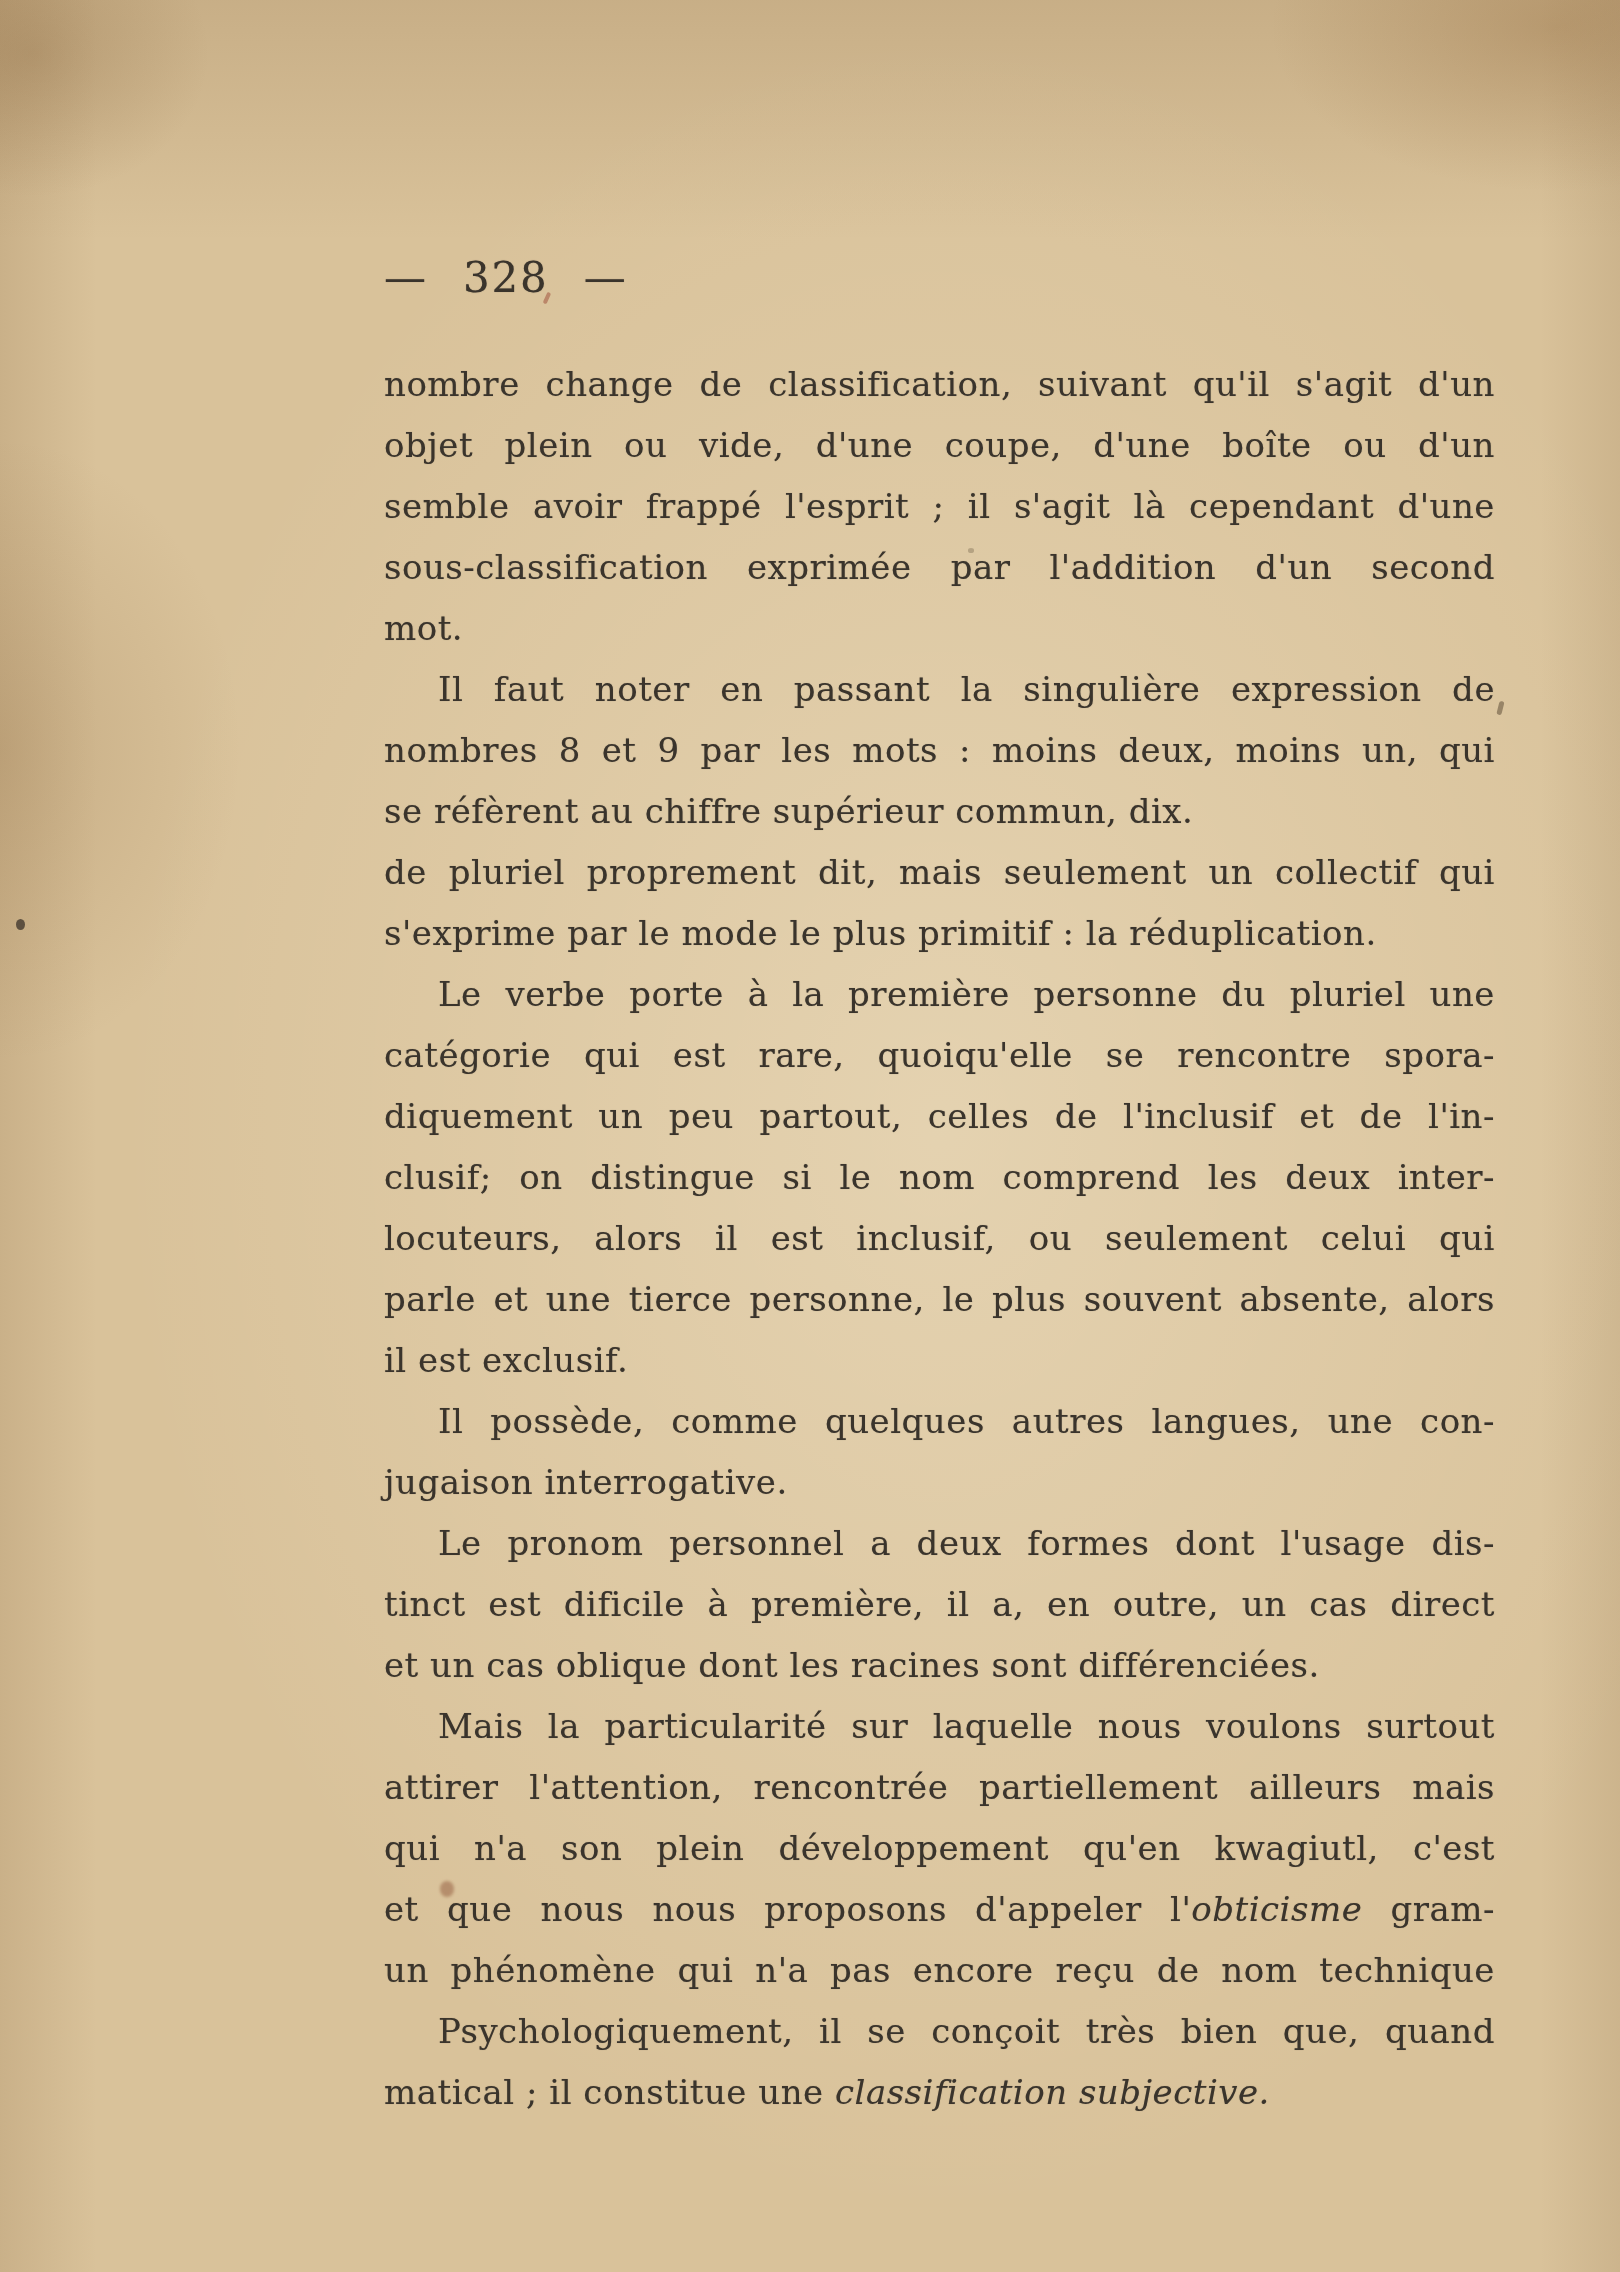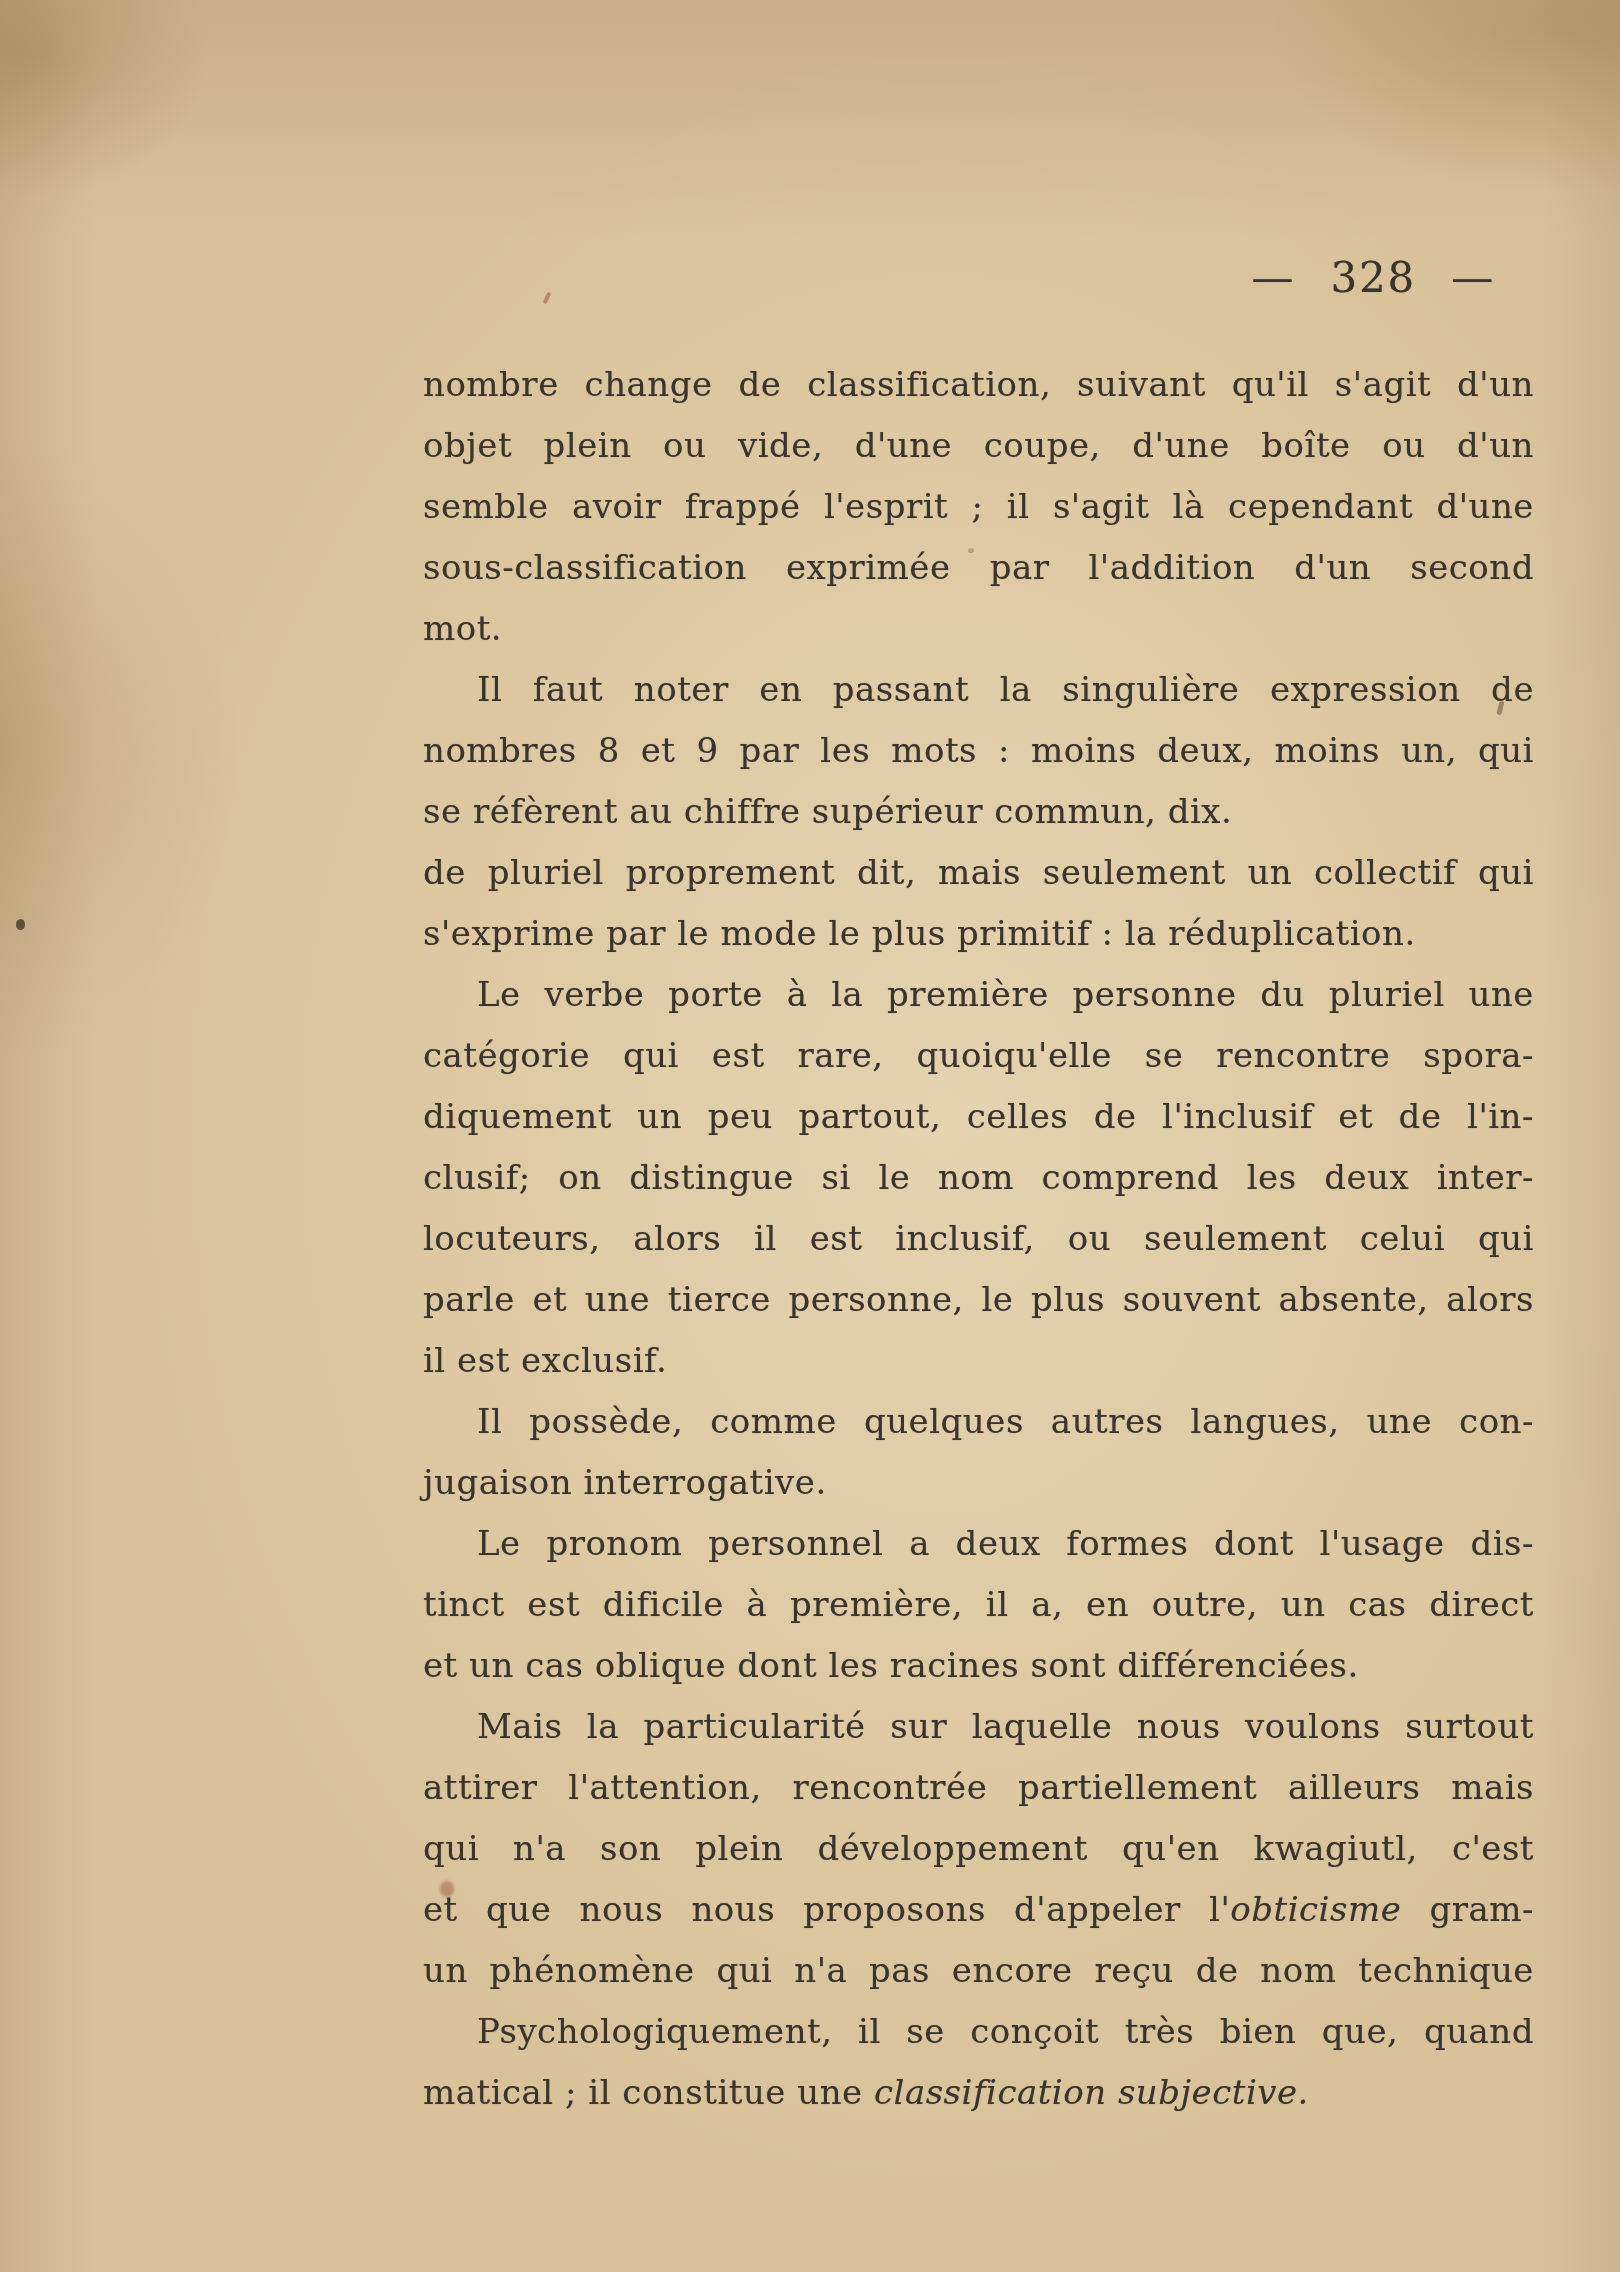--- a/index.html
+++ b/index.html
@@ -19,32 +19,31 @@
       radial-gradient(409px 236px at 96% 1%, rgba(140,98,52,0.30), rgba(140,98,52,0) 70%),
       radial-gradient(345px 445px at 0% 28%, rgba(128,90,48,0.20), rgba(128,90,48,0) 70%),
       radial-gradient(236px 191px at 2% 2%, rgba(120,84,44,0.25), rgba(120,84,44,0) 75%),
       radial-gradient(591px 236px at 55% 100%, rgba(150,110,60,0.16), rgba(150,110,60,0) 72%),
       radial-gradient(191px 136px at 74% 100%, rgba(146,106,58,0.18), rgba(146,106,58,0) 75%),
       linear-gradient(to bottom, rgba(122,86,46,0.18), rgba(122,86,46,0) 9%, rgba(122,86,46,0) 93%, rgba(110,78,42,0.14) 100%),
       linear-gradient(to right, rgba(122,86,46,0.16), rgba(122,86,46,0) 6%, rgba(122,86,46,0) 95%, rgba(110,78,42,0.12) 100%);
   }
   .folio{
     position:absolute;top:255px;left:384px;width:1111px;
-    text-align:right;
+    text-align:left;
     font-size:42px;line-height:45px;
     color:var(--ink);
     word-spacing:20px;
     letter-spacing:1.8px;
     text-shadow:0 0 0.9px rgba(58,52,44,0.45);
   }
   .text-block{
     position:absolute;left:384px;top:354px;width:1111px;
     color:var(--ink);
     font-size:34px;
-    margin-left:39px;
   }
   .line{
     height:61px;line-height:61px;
     text-align:justify;
     text-align-last:justify;
     white-space:normal;
     letter-spacing:0.5px;
     text-shadow:0 0 0.9px rgba(58,52,44,0.38);
   }
   .line.indent{padding-left:54px;}

